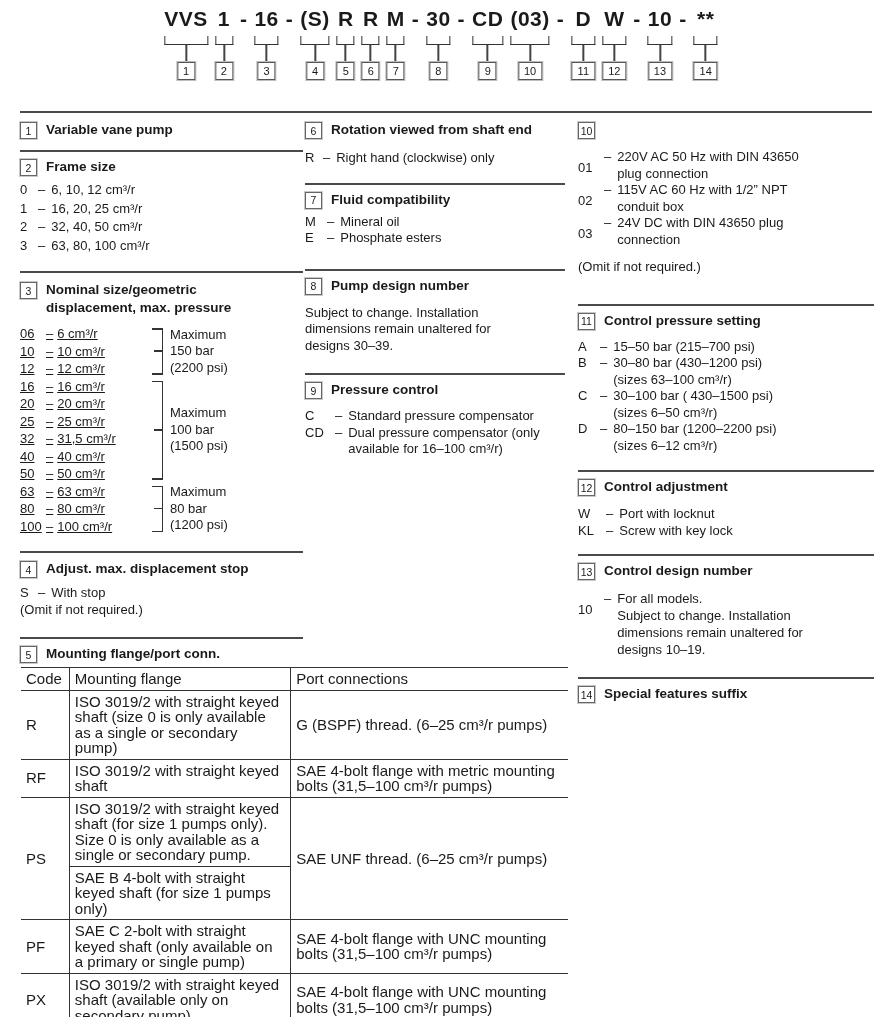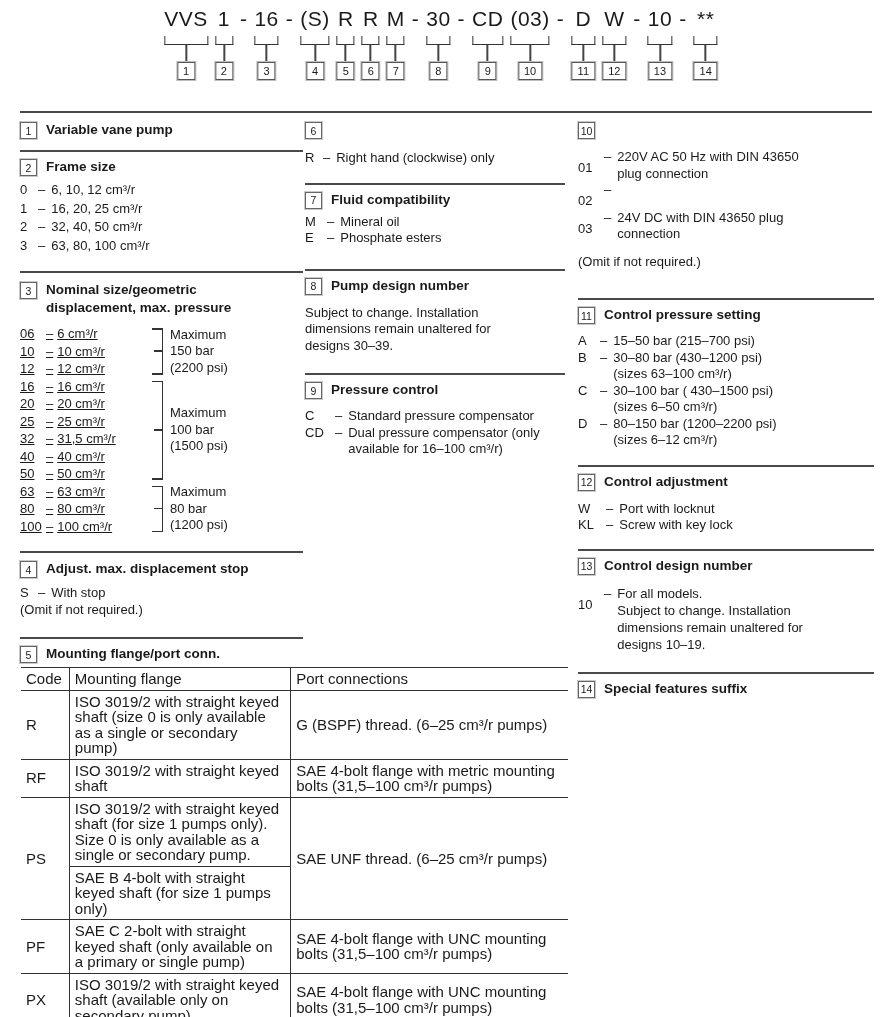--- a/index.html
+++ b/index.html
@@ -4,21 +4,21 @@
 <style>
   html,body{margin:0;padding:0;background:#fff;}
   #page{position:relative;width:882px;height:1017px;background:#ffffff;
         font-family:"Liberation Sans","DejaVu Sans",sans-serif;color:#1a1a1a;overflow:hidden;}
   .pre{white-space:pre-line;}
   .rule{height:2px;background:#4a4a4a;}
   
   #code-diagram{position:absolute;top:6px;left:50%;transform:translateX(-50%);
         display:flex;align-items:flex-start;gap:7px;}
   .seg{display:flex;flex-direction:column;align-items:center;}
-  .seg-text{font-size:21px;font-weight:normal;line-height:26px;letter-spacing:.5px;}
+  .seg-text{font-size:21px;font-weight:bold;line-height:26px;letter-spacing:.5px;}
   .seg-bracket{align-self:stretch;height:8px;margin-top:4px;
         border-left:1.5px solid #333;border-right:1.5px solid #333;border-bottom:1.5px solid #333;}
   .seg-stem{width:2px;height:17px;background:#444;}
   .seg-box{width:16px;height:16px;border:1px solid #555;box-shadow:0 0 0 1px #bdbdbd;
         display:flex;align-items:center;justify-content:center;font-size:11px;background:#fff;}
   .seg-box.wide{width:22px;}
   
   .col{position:absolute;top:120px;}
   #col-left{left:20px;width:283px;}
   #col-mid{left:305px;width:260px;}
@@ -327,20 +327,21 @@
         <span class="desc">With stop</span>
       </div>
       <div class="plain">(Omit if not required.)</div>
     </div>
   </div>
 
   <div id="col-mid" class="col">
 
     <div class="sec-h" style="margin-top:1px">
       <span class="nbox">6</span>
+      <span class="sec-title">Rotation viewed from shaft end</span>
     </div>
     <div class="item w12" style="margin-top:11px">
       <span class="code">R</span>
       <span class="dash">–</span>
       <span class="desc">Right hand (clockwise) only</span>
     </div>
 
     <div class="rule" style="margin-top:16px"></div>
     <div class="sec-h" style="margin-top:6px">
       <span class="nbox">7</span>
@@ -396,20 +397,22 @@
     <div class="w20" style="margin-top:10px">
       <div class="item">
         <span class="code">01</span>
         <span class="dash">–</span>
         <span class="desc pre">220V AC 50 Hz with DIN 43650
 plug connection</span>
       </div>
       <div class="item">
         <span class="code">02</span>
         <span class="dash">–</span>
+        <span class="desc pre">115V AC 60 Hz with 1/2” NPT
+conduit box</span>
       </div>
       <div class="item">
         <span class="code">03</span>
         <span class="dash">–</span>
         <span class="desc pre">24V DC with DIN 43650 plug
 connection</span>
       </div>
     </div>
     <div class="plain" style="margin-top:11px">(Omit if not required.)</div>
 

